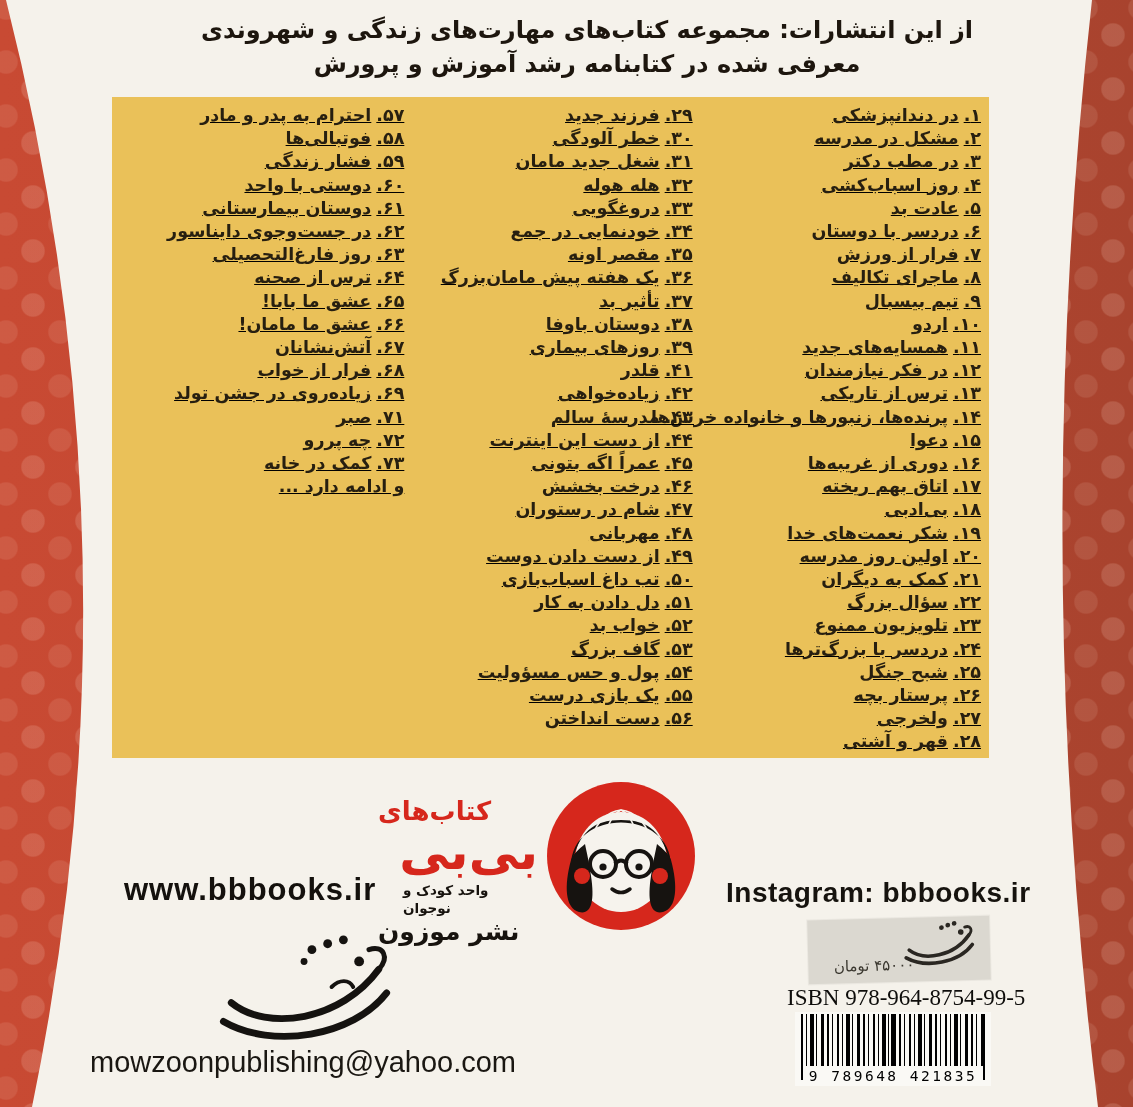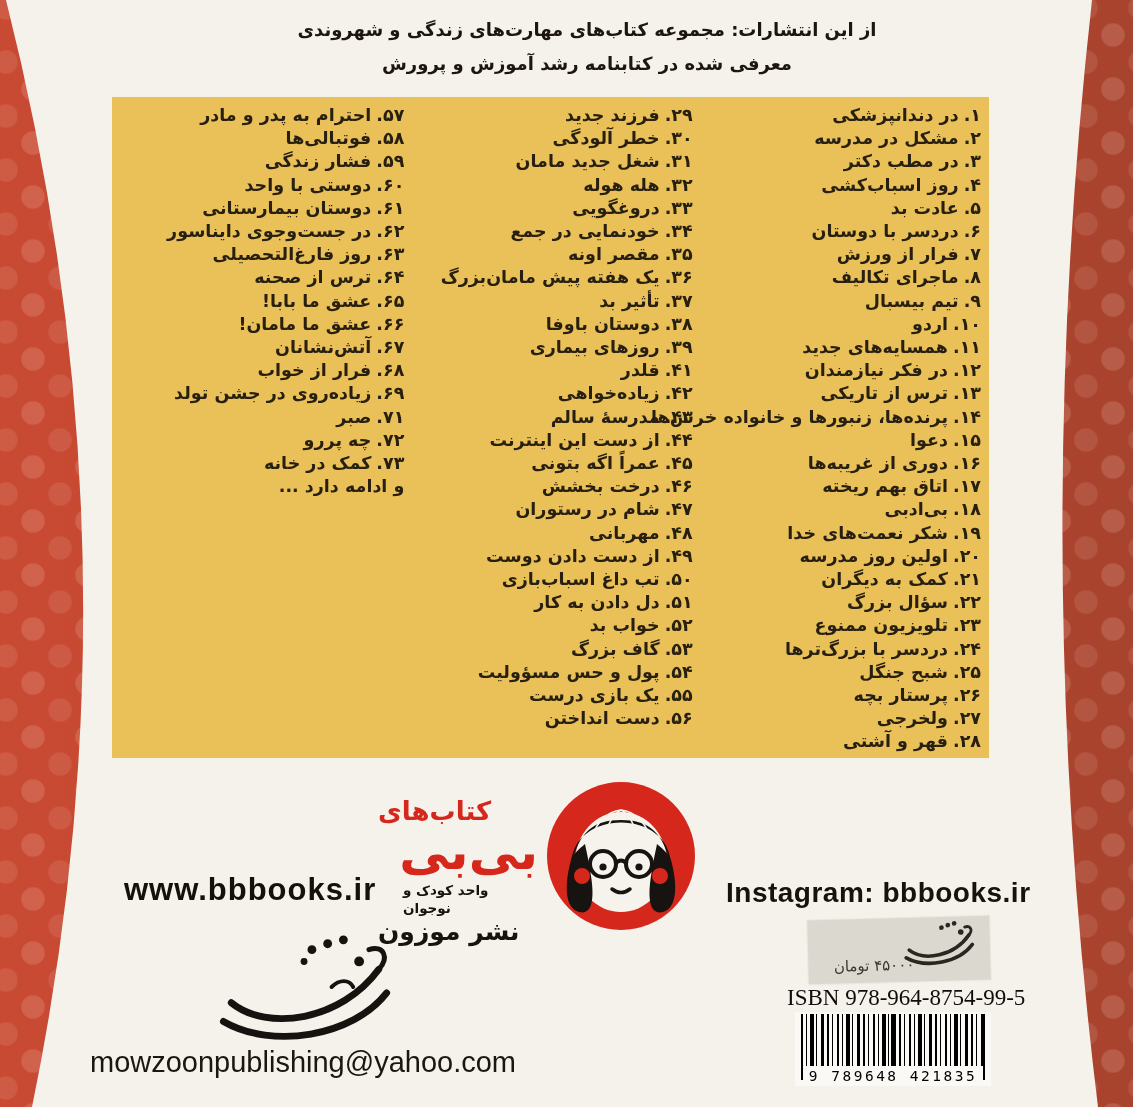--- a/index.html
+++ b/index.html
@@ -16,32 +16,32 @@
     background-size:54px 54px,54px 54px,100% 100%;
     background-position:6px 8px,33px 35px,0 0;
   }
   .card-svg{position:absolute;inset:0;z-index:1;}
   .content{position:absolute;inset:0;z-index:2;}
 
   
   .header{
     position:absolute;left:0;right:0;top:13px;
     text-align:center;direction:rtl;
-    font-weight:bold;font-size:18px;line-height:34px;color:#1d160e;padding-left:41px;
+    font-weight:bold;font-size:24px;line-height:34px;color:#1d160e;padding-left:41px;
   }
 
   
   .yellow-box{
     position:absolute;left:112px;top:97px;width:877px;height:661px;
     background:#eac159;
     box-sizing:border-box;padding:7px 8px 0 4px;
     direction:rtl;
     display:flex;
   }
-  .col{flex:1 1 33%;min-width:0;}
+  .col{flex:1 1 33%;min-width:0;text-decoration:underline;}
   .list-item{
     white-space:nowrap;direction:rtl;text-align:right;
     font-size:17.5px;line-height:23.2px;font-weight:bold;color:#271f10;
   }
   .item-num{margin-left:5px;}
   .item-num:empty{display:none;margin:0;}
 
   
   .www{
     position:absolute;left:124px;top:872px;

